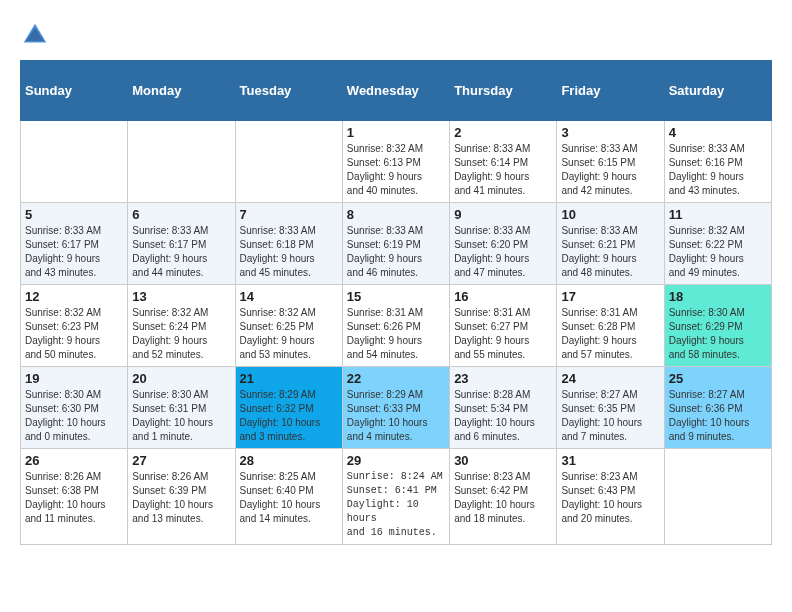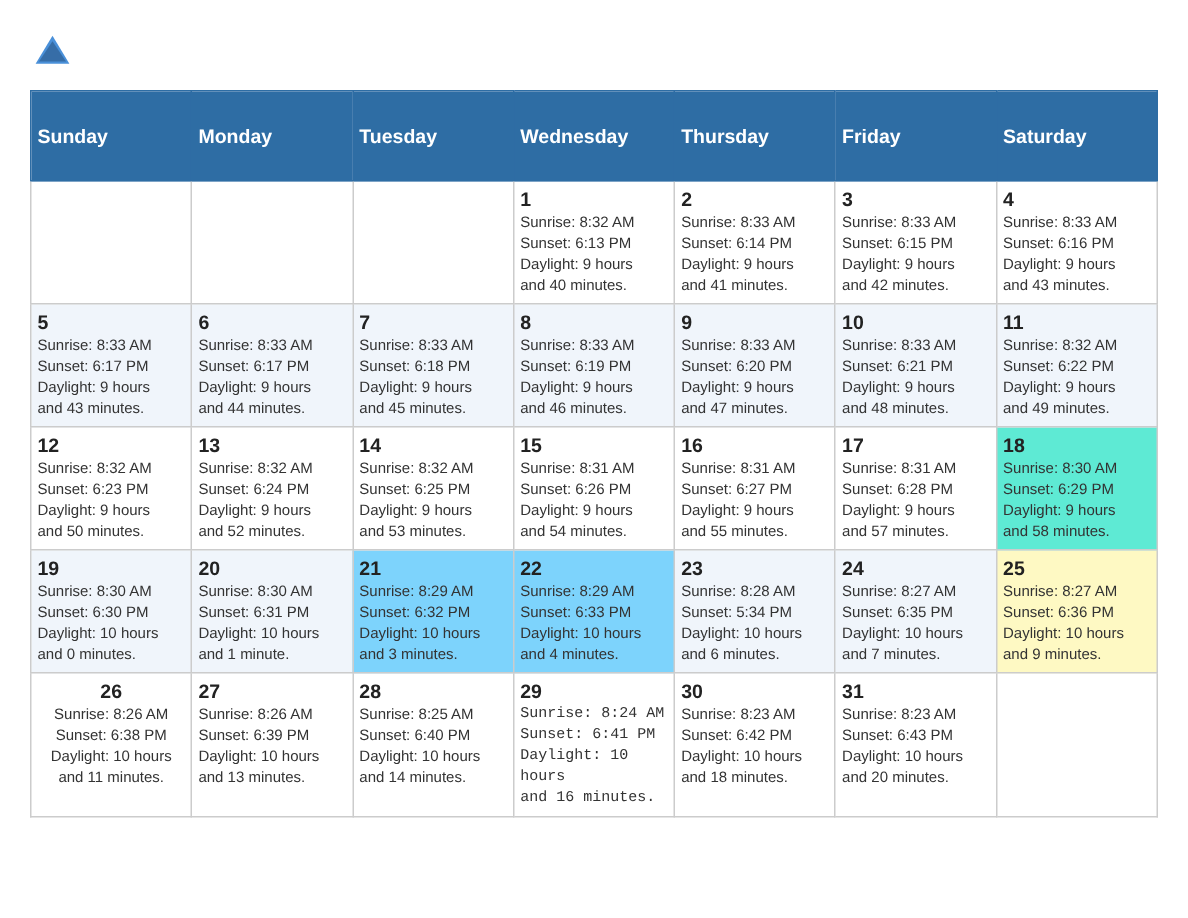--- a/index.html
+++ b/index.html
@@ -265,21 +265,21 @@
 Daylight: 10 hours
 and 0 minutes.</div>
         </td>
         <td style="background: rgb(240, 245, 251);">
           <div class="day-num">20</div>
           <div class="day-info" style="white-space: pre-line;">Sunrise: 8:30 AM
 Sunset: 6:31 PM
 Daylight: 10 hours
 and 1 minute.</div>
         </td>
-        <td style="background: #7dd3fc;">
+        <td style="background: #0ea5e9;">
           <div class="day-num">21</div>
           <div class="day-info" style="white-space: pre-line;">Sunrise: 8:29 AM
 Sunset: 6:32 PM
 Daylight: 10 hours
 and 3 minutes.</div>
         </td>
         <td style="background: #7dd3fc;">
           <div class="day-num">22</div>
           <div class="day-info" style="white-space: pre-line;">Sunrise: 8:29 AM
 Sunset: 6:33 PM
@@ -293,30 +293,30 @@
 Daylight: 10 hours
 and 6 minutes.</div>
         </td>
         <td style="background: rgb(240, 245, 251); margin-left: 42px;">
           <div class="day-num">24</div>
           <div class="day-info" style="white-space: pre-line;">Sunrise: 8:27 AM
 Sunset: 6:35 PM
 Daylight: 10 hours
 and 7 minutes.</div>
         </td>
-        <td style="background: #fef9c3;">
+        <td style="background: #7dd3fc;">
           <div class="day-num">25</div>
           <div class="day-info" style="white-space: pre-line;">Sunrise: 8:27 AM
 Sunset: 6:36 PM
 Daylight: 10 hours
 and 9 minutes.</div>
         </td>
       </tr>
       <tr>
-        <td style="background: rgb(255, 255, 255); text-align: center;">
+        <td style="background: rgb(255, 255, 255);">
           <div class="day-num">26</div>
           <div class="day-info" style="white-space: pre-line;">Sunrise: 8:26 AM
 Sunset: 6:38 PM
 Daylight: 10 hours
 and 11 minutes.</div>
         </td>
         <td style="background: rgb(255, 255, 255);">
           <div class="day-num">27</div>
           <div class="day-info" style="white-space: pre-line;">Sunrise: 8:26 AM
 Sunset: 6:39 PM

